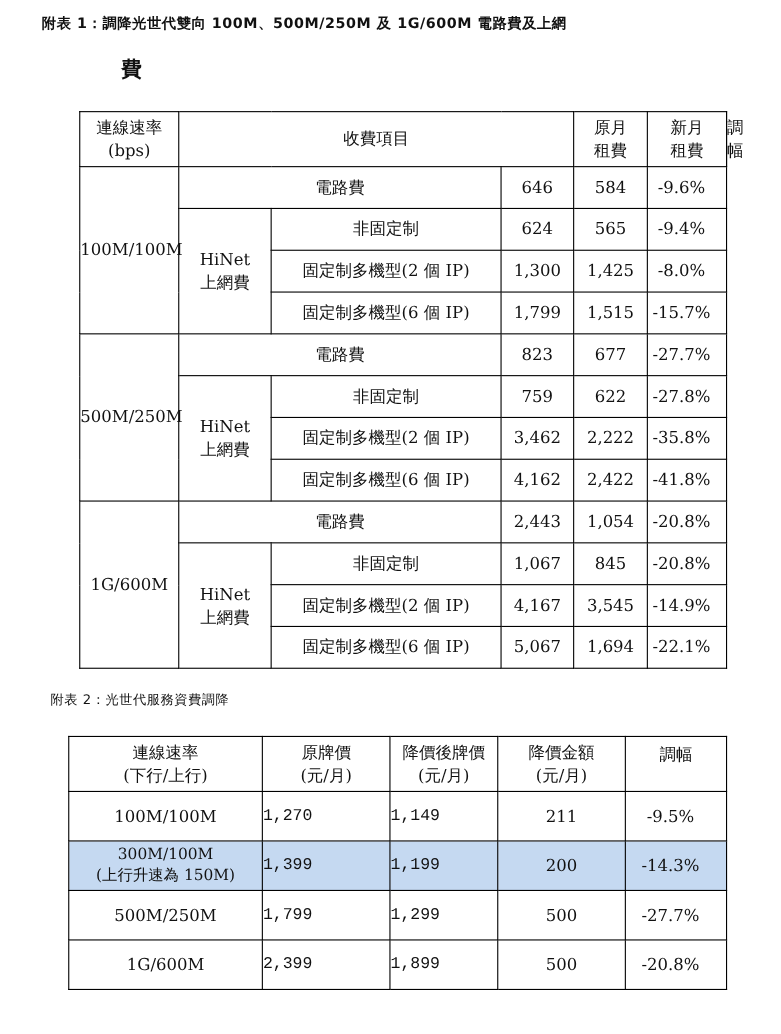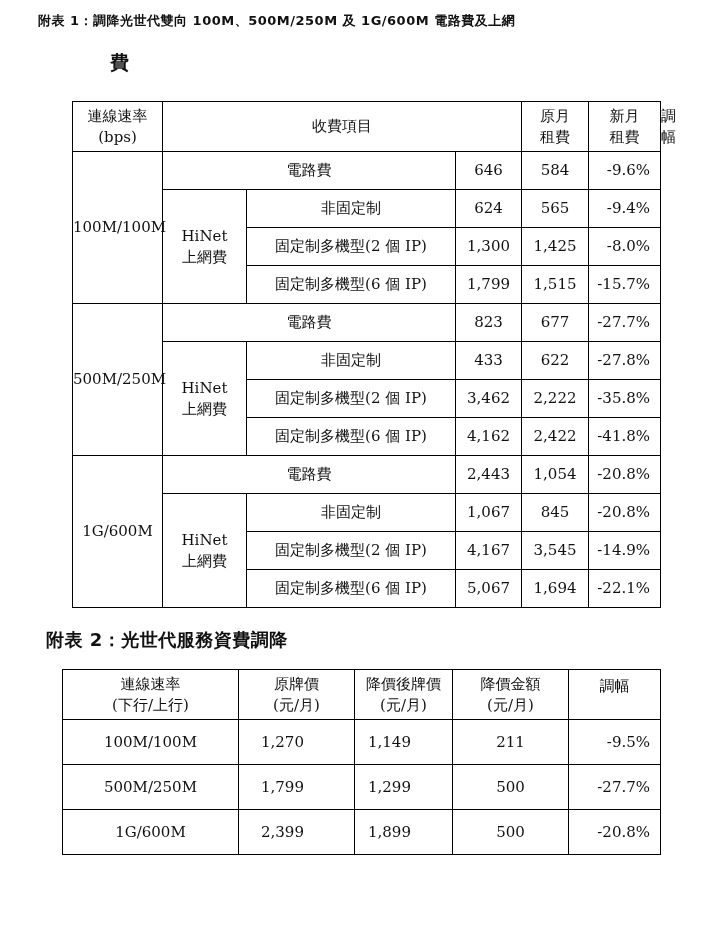--- a/index.html
+++ b/index.html
@@ -2,34 +2,34 @@
 <html><head>
 <meta charset="utf-8">
 <style>
   html, body { margin:0; padding:0; background:#ffffff; }
   body { width:710px; height:940px; position:relative; overflow:hidden;
          font-family:"DejaVu Serif","Liberation Serif",serif; color:#111; }
   .title1 { position:absolute; left:38px; top:12px; font-size:13px; font-weight:bold;
             font-family:"DejaVu Sans","Liberation Sans",sans-serif; letter-spacing:0.5px; }
   .title1-cont { position:absolute; left:110px; top:50px; font-size:19px; font-weight:bold;
             font-family:"DejaVu Sans","Liberation Sans",sans-serif; }
-  .title2 { position:absolute; left:46px; top:628px; font-size:18px; font-weight:bold;
+  .title2 { position:absolute; left:46px; top:628px; font-size:12px; font-weight:normal;
             font-family:"DejaVu Sans","Liberation Sans",sans-serif; letter-spacing:0.5px; }
   table { border-collapse:collapse; position:absolute; table-layout:fixed; }
   td, th { border:1.5px solid #000; text-align:center; vertical-align:middle;
            font-weight:normal; font-size:15px; padding:0; line-height:1.35; }
   #t1 { left:72px; top:101px; width:588px; }
   #t1 tr.h { height:50px; }
   #t1 tr.r { height:38px; }
   #t2 { left:62px; top:669px; width:598px; }
   #t2 tr.h { height:50px; }
   #t2 tr.r { height:45px; }
   .hl td { background:#c5d9f1; }
-  .numr { text-align:center; padding-right:28px; }
-  .pct { text-align:right; padding-right:10px; }
+  .numr { text-align:left; padding-right:28px;font-family:Liberation Mono, monospace; }
+  .pct { text-align:center; padding-right:10px; }
   .small { font-size:14px; }
 </style>
 </head>
 <body>
 
 <div class="title1">附表 1：調降光世代雙向 100M、500M/250M 及 1G/600M 電路費及上網</div>
 <div class="title1-cont">費</div>
 
 <table id="t1">
   <colgroup>
@@ -79,21 +79,21 @@
   <tr class="r">
     <td rowspan="4">500M/250M</td>
     <td colspan="2">電路費</td>
     <td>823</td>
     <td>677</td>
     <td class="pct">-27.7%</td>
   </tr>
   <tr class="r">
     <td rowspan="3"><span>HiNet</span><br><span>上網費</span></td>
     <td>非固定制</td>
-    <td>433</td>
+    <td>759</td>
     <td>622</td>
     <td class="pct">-27.8%</td>
   </tr>
   <tr class="r">
     <td>固定制多機型(2 個 IP)</td>
     <td>3,462</td>
     <td>2,222</td>
     <td class="pct">-35.8%</td>
   </tr>
   <tr class="r">
@@ -150,20 +150,27 @@
     <th><span>降價金額</span><br><span>(元/月)</span></th>
     <th style="vertical-align:top;padding-top:6px">調幅</th>
   </tr>
   <tr class="r">
     <td>100M/100M</td>
     <td class="numr">1,270</td>
     <td class="numr">1,149</td>
     <td>211</td>
     <td class="pct">-9.5%</td>
   </tr>
+  <tr class="r hl">
+    <td class="small"><span>300M/100M</span><br><span>(上行升速為 150M)</span></td>
+    <td class="numr">1,399</td>
+    <td class="numr">1,199</td>
+    <td>200</td>
+    <td class="pct">-14.3%</td>
+  </tr>
   <tr class="r">
     <td>500M/250M</td>
     <td class="numr">1,799</td>
     <td class="numr">1,299</td>
     <td>500</td>
     <td class="pct">-27.7%</td>
   </tr>
   <tr class="r">
     <td>1G/600M</td>
     <td class="numr">2,399</td>

